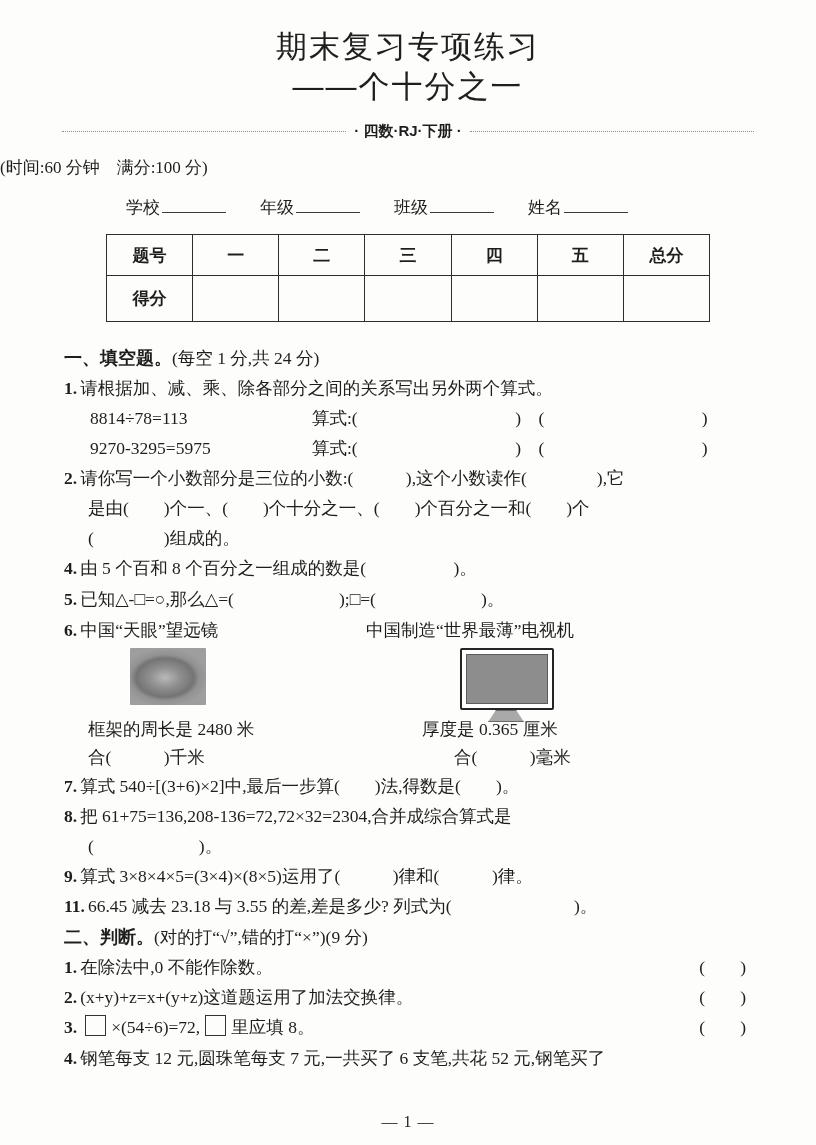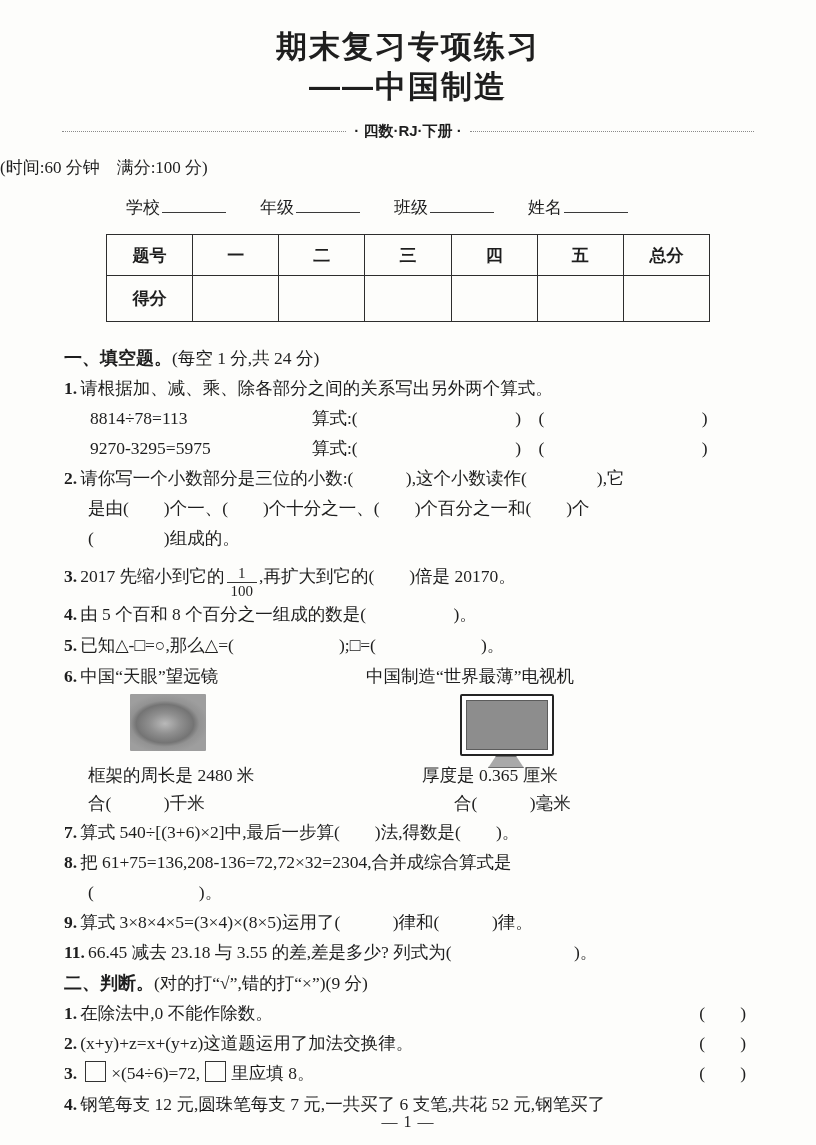--- a/index.html
+++ b/index.html
@@ -2,21 +2,21 @@
 <html><head>
 <meta charset="utf-8">
 <style>
   html,body { margin:0; padding:0; background:#e8e8e8; }
   .page {
     position:relative; width:816px; height:1145px; margin:0 auto;
     background:#fdfdfb; color:#1e1e1e; overflow:hidden;
     font-family:"Liberation Serif","DejaVu Serif",serif;
   }
   
-  .title { text-align:center; font-weight:700; letter-spacing:2px;
+  .title { text-align:center; font-weight:400; letter-spacing:2px;
     font-family:"Liberation Sans","DejaVu Sans",sans-serif;
     font-size:31px; line-height:40px; }
   .title-1 { padding-top:27px; }
   .divider { display:flex; align-items:center; margin:15px 62px 0 62px; }
   .divider-line { flex:1; border-top:1px dotted #8a8a8a; height:0; }
   .edition { margin:0 8px; font-weight:700; font-size:15px;
     font-family:"Liberation Sans","DejaVu Sans",sans-serif; }
   .meta { text-align:left; font-size:17px; margin-top:15px; }
   .fields { display:flex; margin:17px 0 0 126px; font-size:17px; }
   .field { margin-right:34px; white-space:nowrap; }
@@ -68,21 +68,21 @@
   
   .footer { position:absolute; bottom:14px; left:0; right:0; text-align:center;
     font-size:16px; letter-spacing:1px; }
 </style>
 </head>
 <body>
 
 <div class="page">
 
   <div class="title title-1">期末复习专项练习</div>
-  <div class="title">——中国制造</div>
+  <div class="title">——个十分之一</div>
 
   <div class="divider">
     <span class="divider-line"></span>
     <span class="edition">· 四数·RJ·下册 ·</span>
     <span class="divider-line"></span>
   </div>
 
   <div class="meta">(时间:60 分钟　满分:100 分)</div>
 
   <div class="fields">
@@ -142,23 +142,20 @@
     <div class="ln">
       <span class="qnum">2.</span><span>请你写一个小数部分是三位的小数:(　　　),这个小数读作(　　　　),它</span>
     </div>
     <div class="ln cont">
       <span>是由(　　)个一、(　　)个十分之一、(　　)个百分之一和(　　)个</span>
     </div>
     <div class="ln cont">
       <span>(　　　　)组成的。</span>
     </div>
 
-    <div class="ln ln-frac">
-      <span class="qnum">3.</span><span>2017 先缩小到它的</span><span class="frac"><span class="num">1</span><span class="den" style="display:block;">100</span></span><span>,再扩大到它的(　　)倍是 20170。</span>
-    </div>
 
     <div class="ln" style="height:31px;line-height:31px;">
       <span class="qnum">4.</span><span>由 5 个百和 8 个百分之一组成的数是(　　　　　)。</span>
     </div>
     <div class="ln" style="height:31px;line-height:31px;">
       <span class="qnum">5.</span><span>已知△-□=○,那么△=(　　　　　　);□=(　　　　　　)。</span>
     </div>
 
     <div class="ln caprow">
       <span class="cap-left" style="padding-left:0;width:302px;"><span class="qnum">6.</span><span>中国“天眼”望远镜</span></span>

